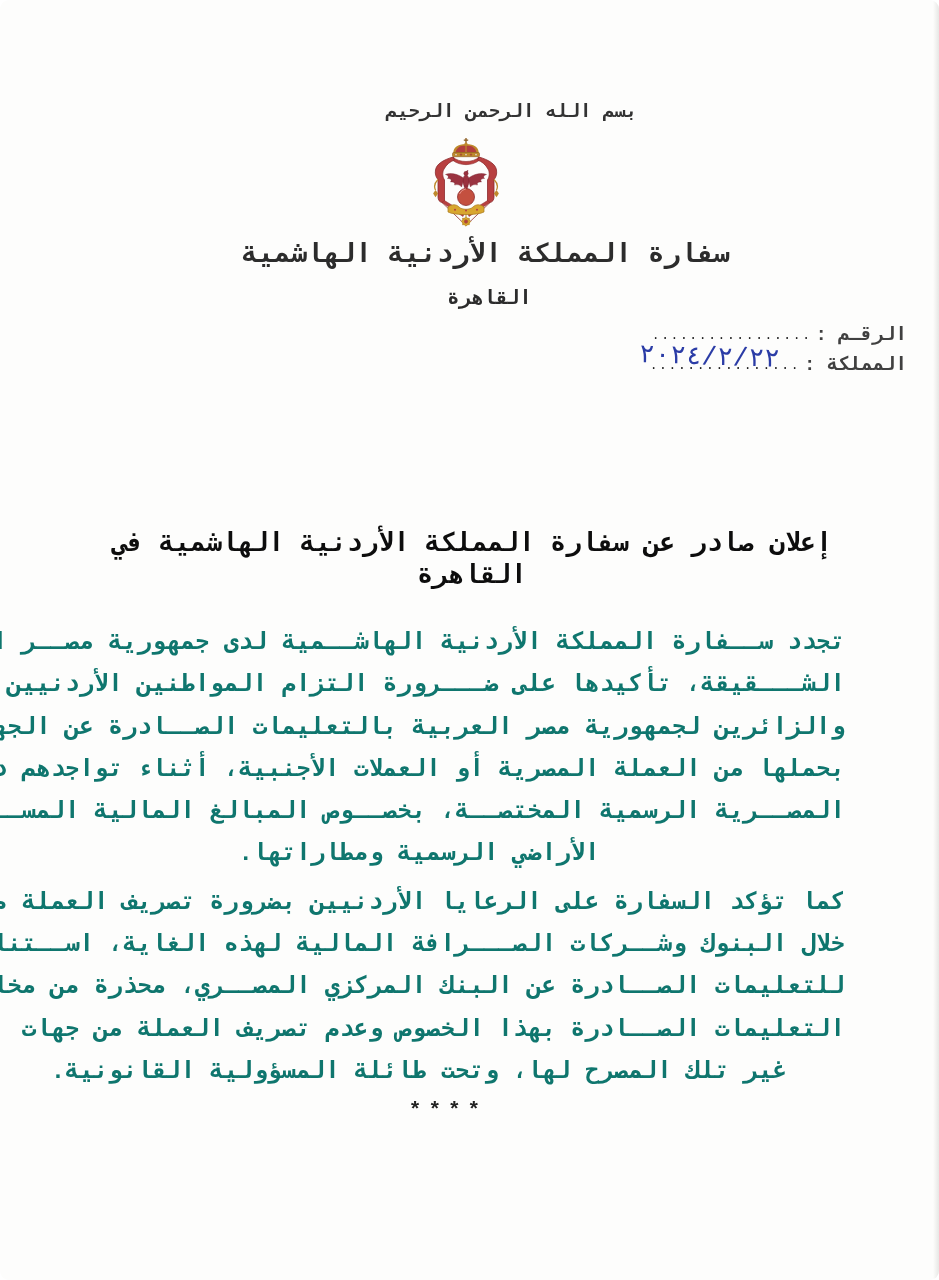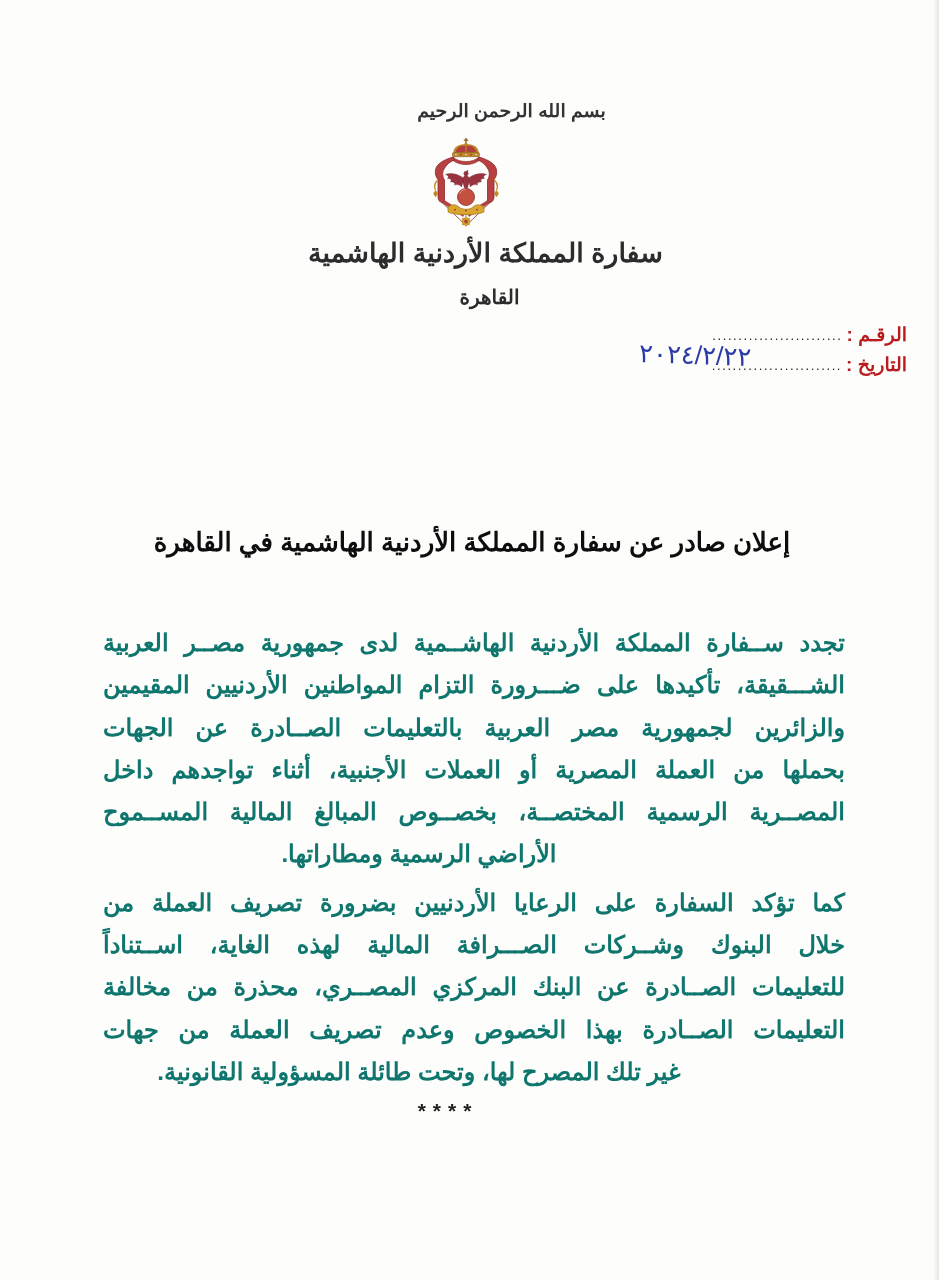--- a/index.html
+++ b/index.html
@@ -1,20 +1,21 @@
 <!DOCTYPE html>
 <html dir="rtl" lang="ar"><head>
 <meta charset="utf-8">
 <style>
   html,body { margin:0; padding:0; background:#ffffff; }
   .page {
     position:relative; width:939px; height:1280px;
     background:#fdfdfc; overflow:hidden;
-    font-family:Liberation Sans, sans-serif; color:#1b1b1b;
+    font-family:Liberation Mono, monospace; color:#1b1b1b;
     direction:rtl;
+    border-radius:9px;
   }
   .page::after{ 
     content:""; position:absolute; top:0; bottom:0; right:0; width:6px;
     background:linear-gradient(to left, rgba(190,190,185,.35), rgba(190,190,185,0));
     pointer-events:none;
   }
   .centered-abs { position:absolute; left:0; right:0; text-align:center; }
 
   .bismillah {
     top:99px; font-size:19px; font-weight:600; color:#333;
@@ -23,21 +24,21 @@
   .emblem { position:absolute; left:433px; top:137px; }
   .embassy-name {
     top:237px; font-size:27px; font-weight:700; color:#2c2c2c;
     transform:translateX(16px) scaleY(.98);
   }
   .city { top:285px; font-size:20px; font-weight:700; color:#2c2c2c; transform:translateX(20px); }
 
   .ref-fields { position:absolute; top:320px; right:32px; width:258px; }
   .ref-row { display:flex; align-items:flex-end; gap:4px; height:26px; }
   .ref-row.date-row { margin-top:4px; position:relative; }
-  .ref-label { font-size:19px; font-weight:700; white-space:nowrap; color:#b91c1c; }
+  .ref-label { font-size:19px; font-weight:700; white-space:nowrap; color:#404040; }
   .ref-filler {
     flex:1; overflow:hidden; white-space:nowrap;
     font-size:13px; letter-spacing:1.6px; color:#222; padding-bottom:3px;
   }
   .date-handwriting {
     position:absolute; left:-10px; top:-9px; width:172px;
     font-size:26px; font-weight:400; letter-spacing:1.5px;
     color:#2b3ca6; transform:rotate(2deg); text-align:left;
     direction:rtl; white-space:nowrap;
   }
@@ -126,21 +127,21 @@
 
   <div class="centered-abs embassy-name">سفارة المملكة الأردنية الهاشمية</div>
   <div class="centered-abs city">القاهرة</div>
 
   <div class="ref-fields">
     <div class="ref-row">
       <span class="ref-label">الرقـم :</span>
       <span class="ref-filler">.........................</span>
     </div>
     <div class="ref-row date-row">
-      <span class="ref-label">التاريخ :</span>
+      <span class="ref-label">المملكة :</span>
       <span class="ref-filler">.........................</span>
       <span class="date-handwriting">٢٠٢٤/٢/٢٢</span>
     </div>
   </div>
 
   <h1 class="title">إعلان صادر عن سفارة المملكة الأردنية الهاشمية في القاهرة</h1>
 
   <div class="body-text">
       <div class="para">
         <div class="line">تجدد ســفارة المملكة الأردنية الهاشــمية لدى جمهورية مصــر العربية</div>

